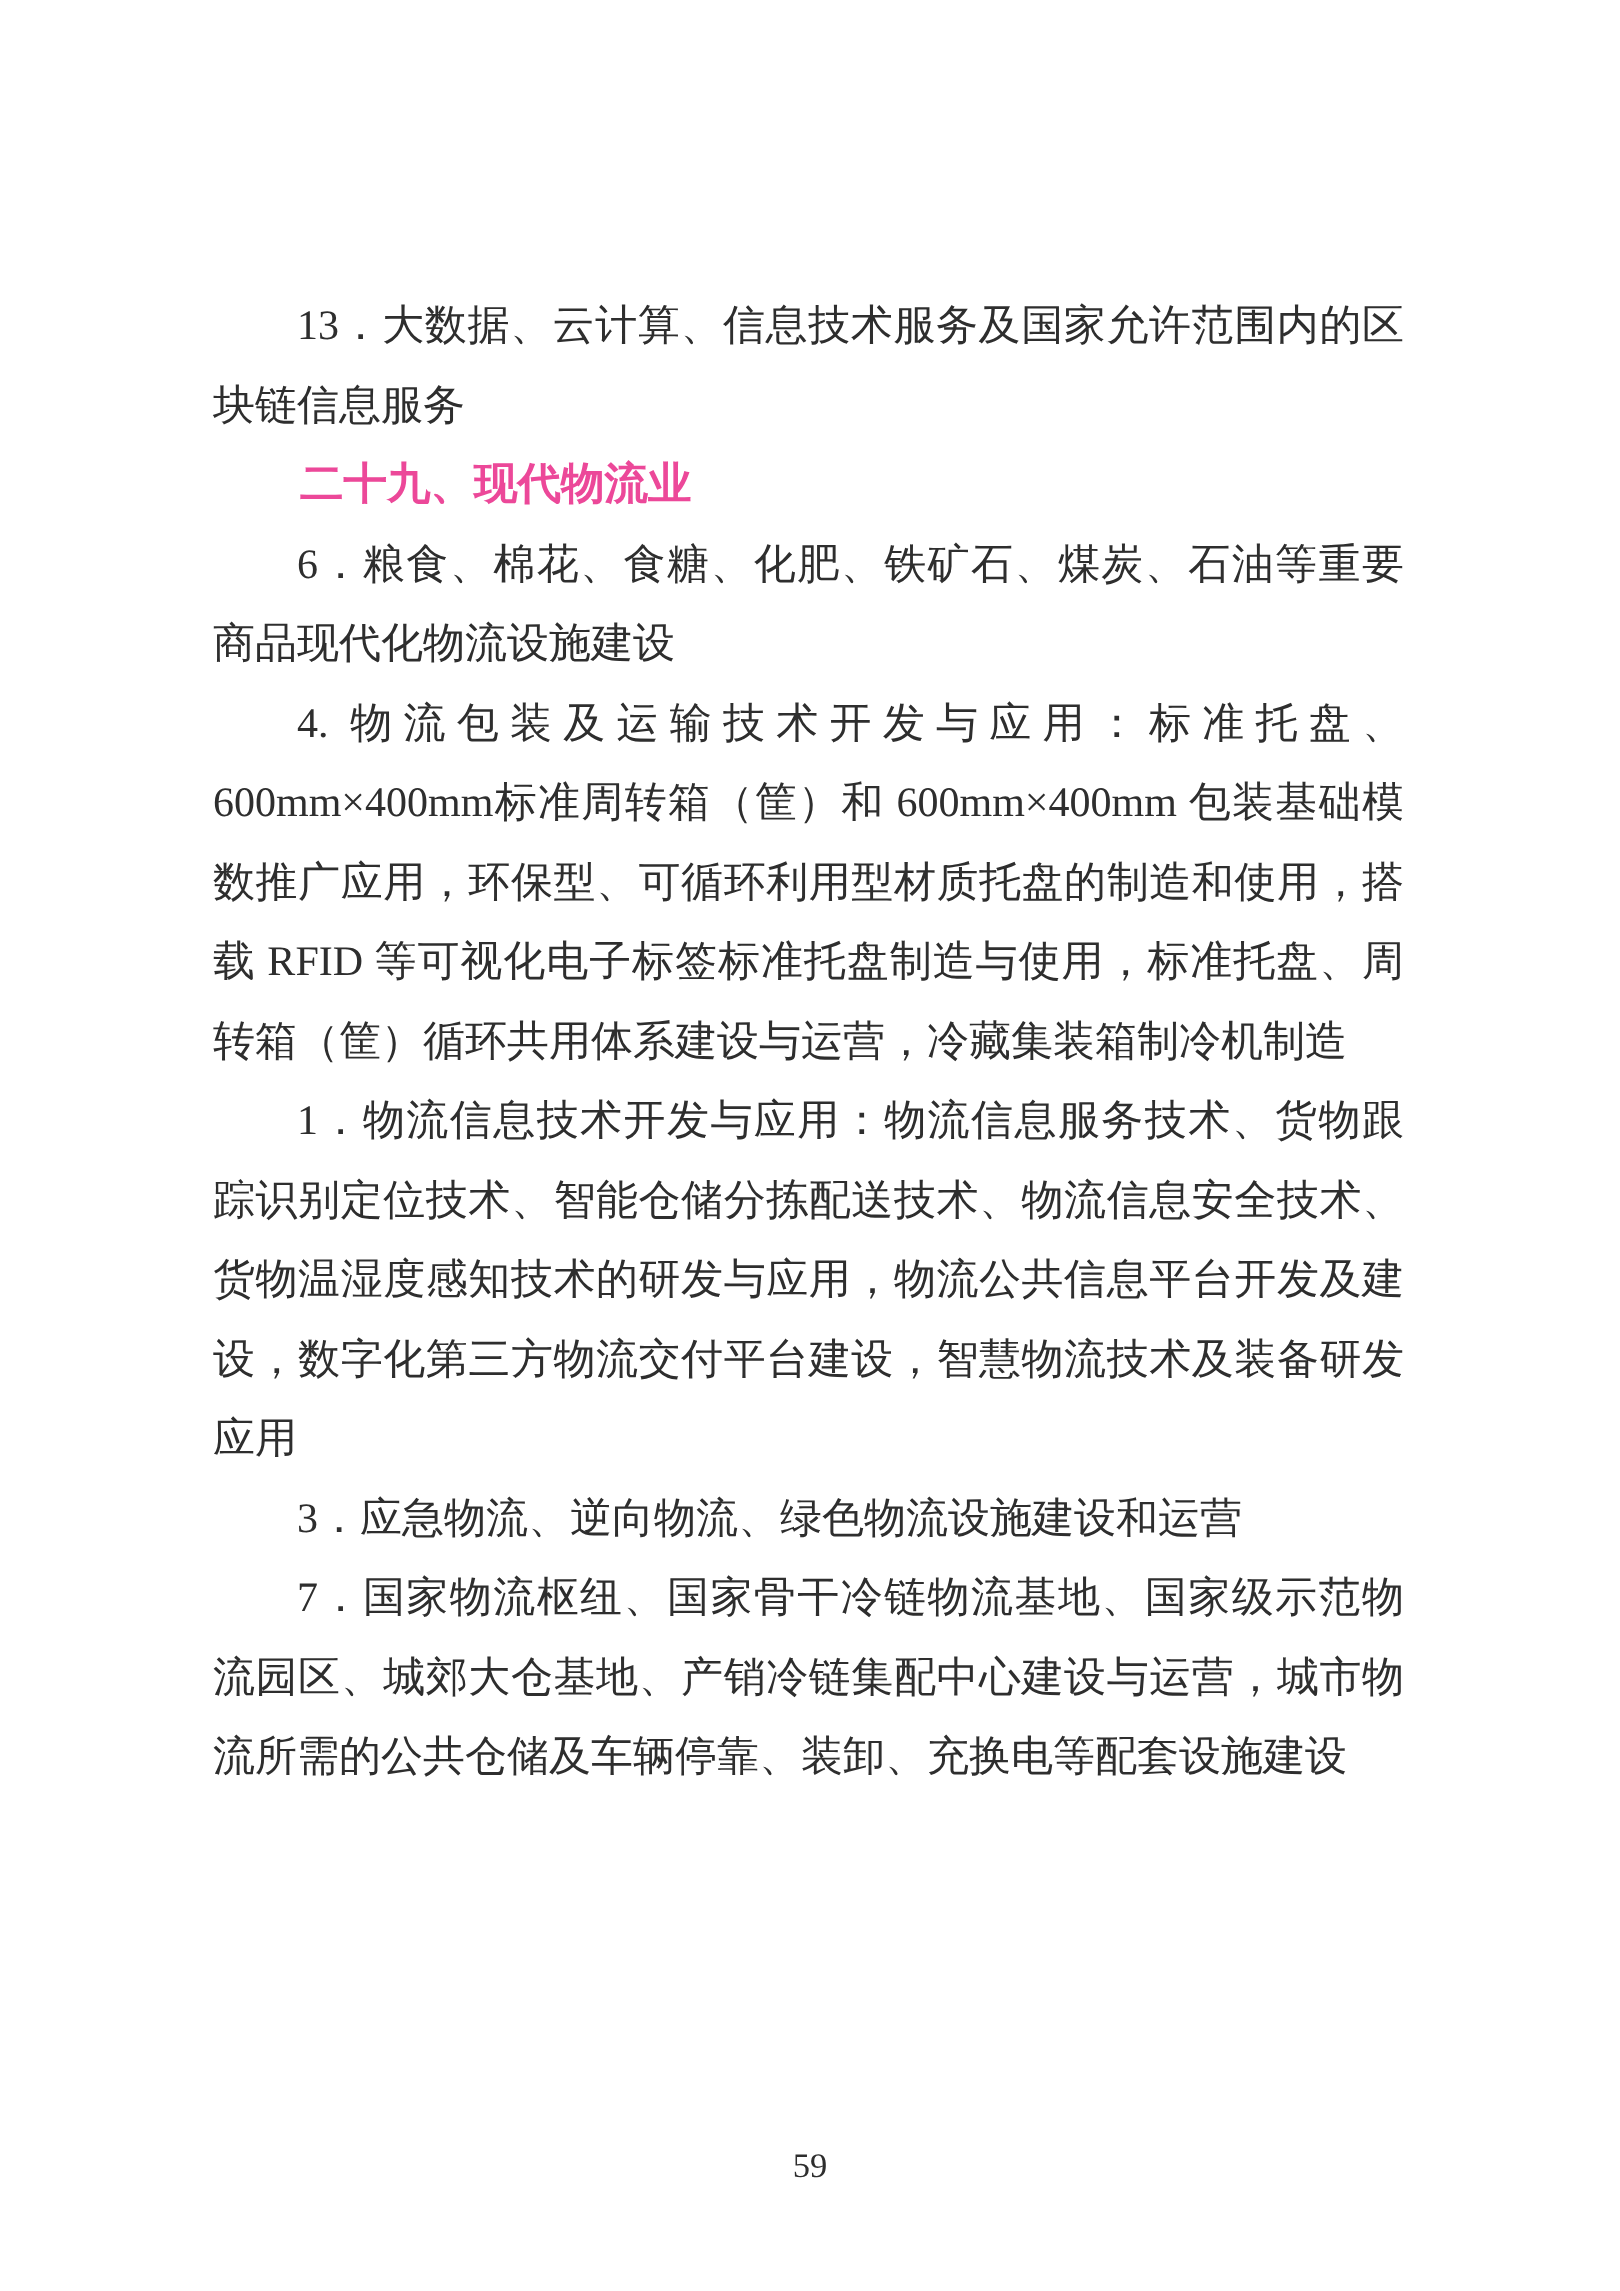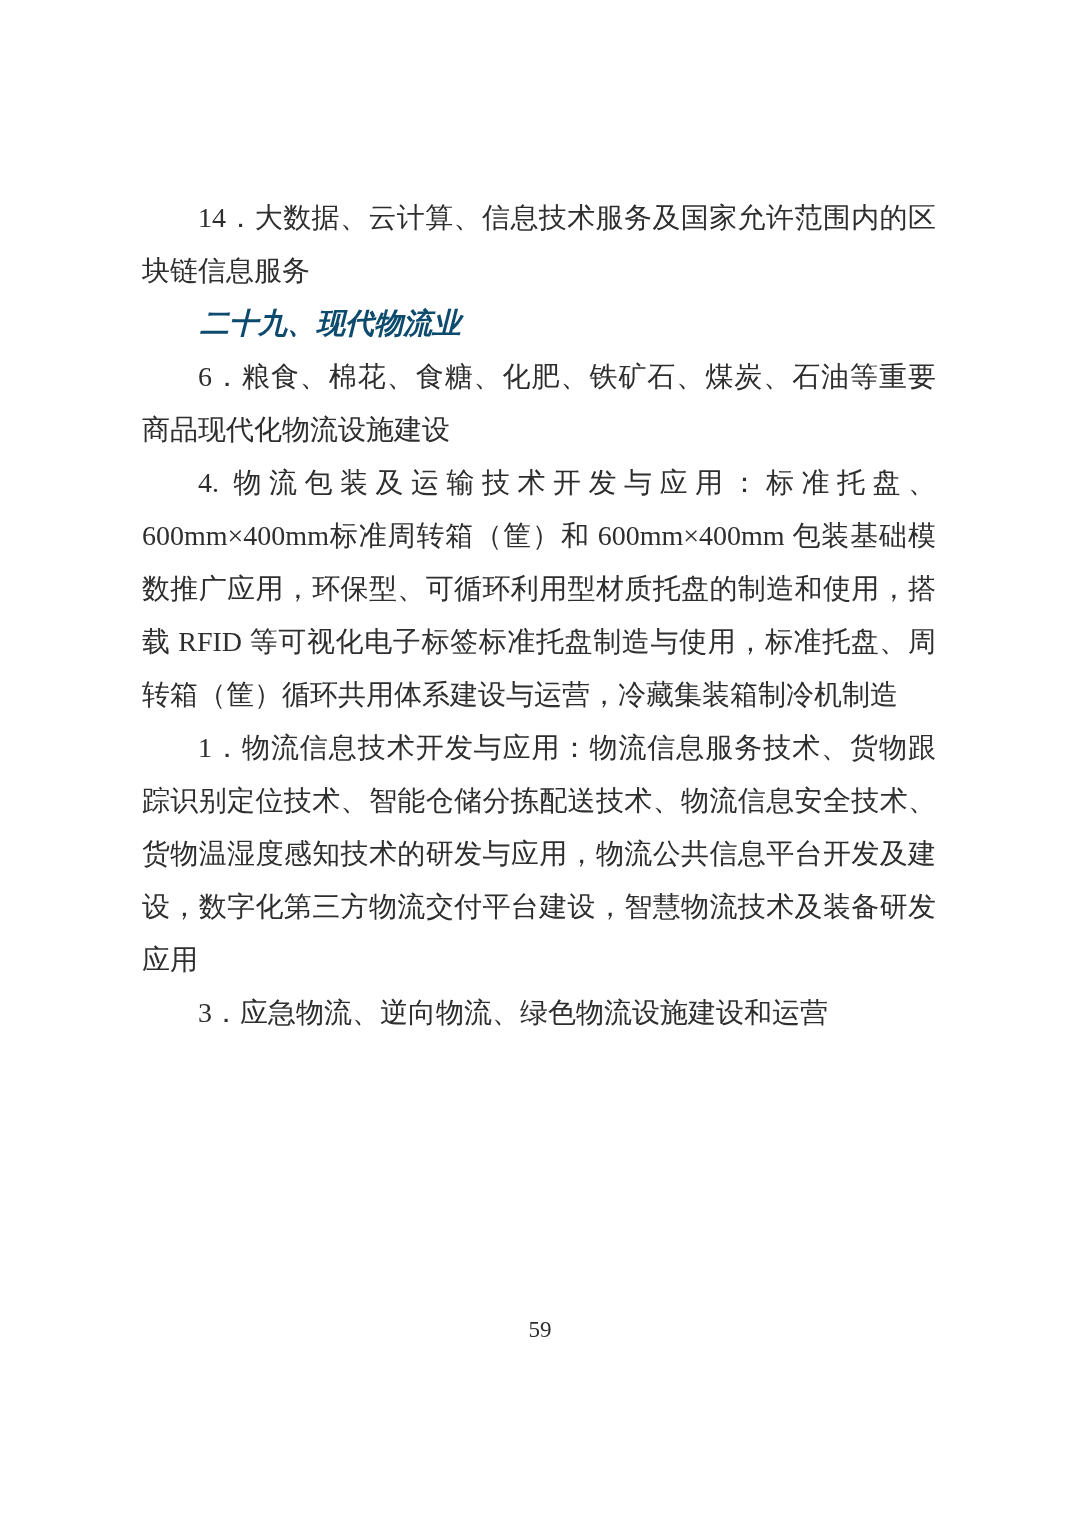--- a/index.html
+++ b/index.html
@@ -33,36 +33,37 @@
     text-indent: 2em;
   }
   .content p.heading {
     font-family: "Liberation Sans", "DejaVu Sans", sans-serif;
     font-weight: 700;
     color: #141414;
     font-size: 29px;
   }
   .page-number {
     position: absolute;
-    top: 1316px;
+    top: 1430px;
     left: 0;
     width: 1080px;
     text-align: center;
     font-size: 23px;
     line-height: 28px;
     color: #2e2e2e;
     font-family: "Liberation Serif", "DejaVu Serif", serif;
   }
 </style>
 </head>
 <body>
 
 <div class="page" style="background: rgb(255, 255, 255);">
   <div class="content" id="doc-content" style="color: rgb(46, 46, 46);">
-      <p class="body">14．大数据、云计算、信息技术服务及国家允许范围内的区块链信息服务</p>
-      <p class="heading" style="color: #0c4a6e; font-style: italic;">二十九、现代物流业</p>
+      <p class="body">13．大数据、云计算、信息技术服务及国家允许范围内的区块链信息服务</p>
+      <p class="heading" style="color: #ec4899;">二十九、现代物流业</p>
       <p class="body">6．粮食、棉花、食糖、化肥、铁矿石、煤炭、石油等重要商品现代化物流设施建设</p>
       <p class="body">4. 物流包装及运输技术开发与应用：标准托盘、600mm×400mm标准周转箱（筐）和 600mm×400mm 包装基础模数推广应用，环保型、可循环利用型材质托盘的制造和使用，搭载 RFID 等可视化电子标签标准托盘制造与使用，标准托盘、周转箱（筐）循环共用体系建设与运营，冷藏集装箱制冷机制造</p>
       <p class="body">1．物流信息技术开发与应用：物流信息服务技术、货物跟踪识别定位技术、智能仓储分拣配送技术、物流信息安全技术、货物温湿度感知技术的研发与应用，物流公共信息平台开发及建设，数字化第三方物流交付平台建设，智慧物流技术及装备研发应用</p>
       <p class="body">3．应急物流、逆向物流、绿色物流设施建设和运营</p>
+      <p class="body">7．国家物流枢纽、国家骨干冷链物流基地、国家级示范物流园区、城郊大仓基地、产销冷链集配中心建设与运营，城市物流所需的公共仓储及车辆停靠、装卸、充换电等配套设施建设</p>
     </div>
   <div class="page-number" style="color: rgb(46, 46, 46);">59</div>
 </div>
 
 </body></html>

